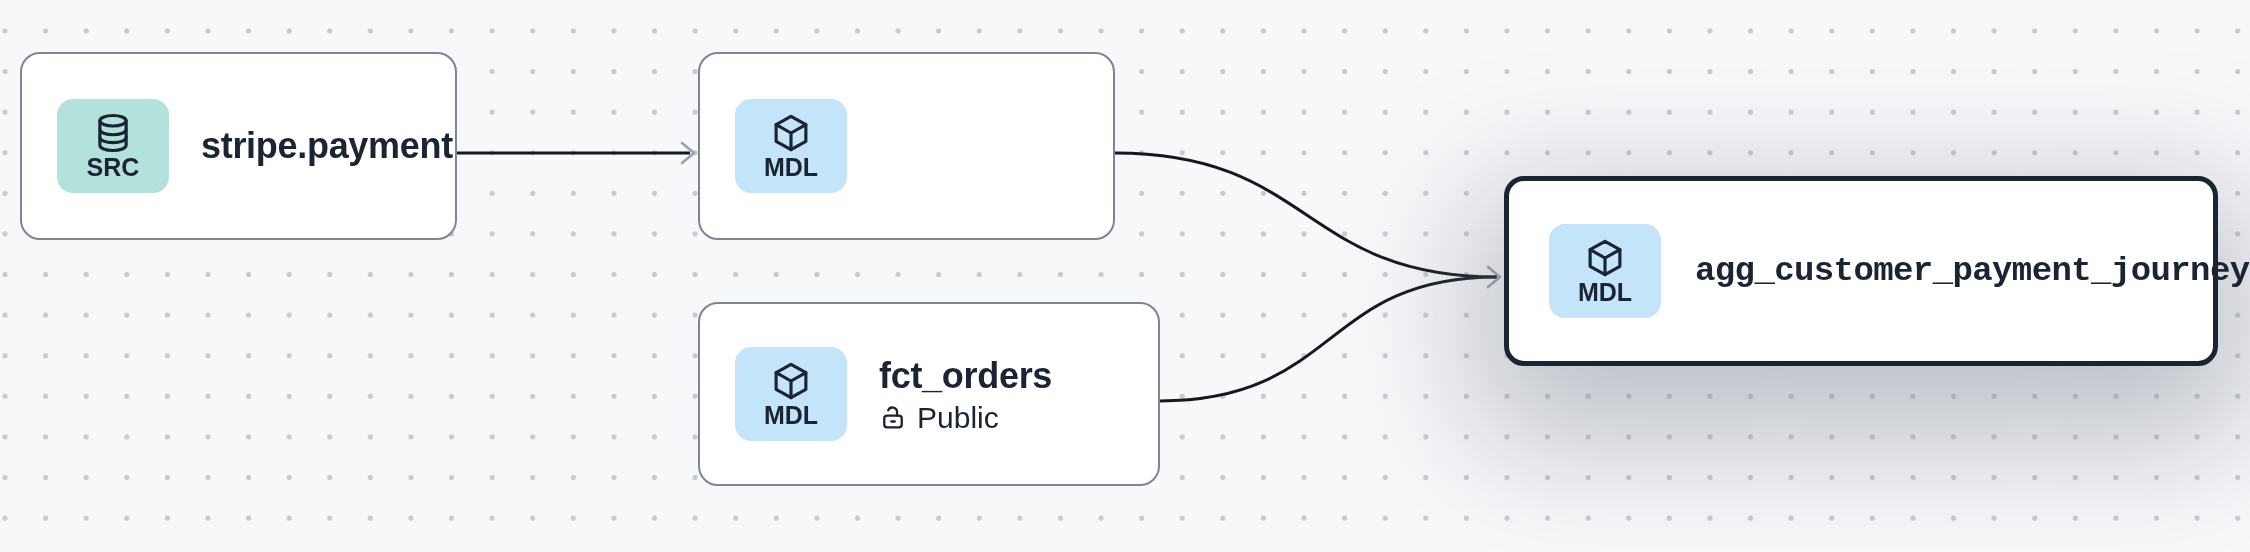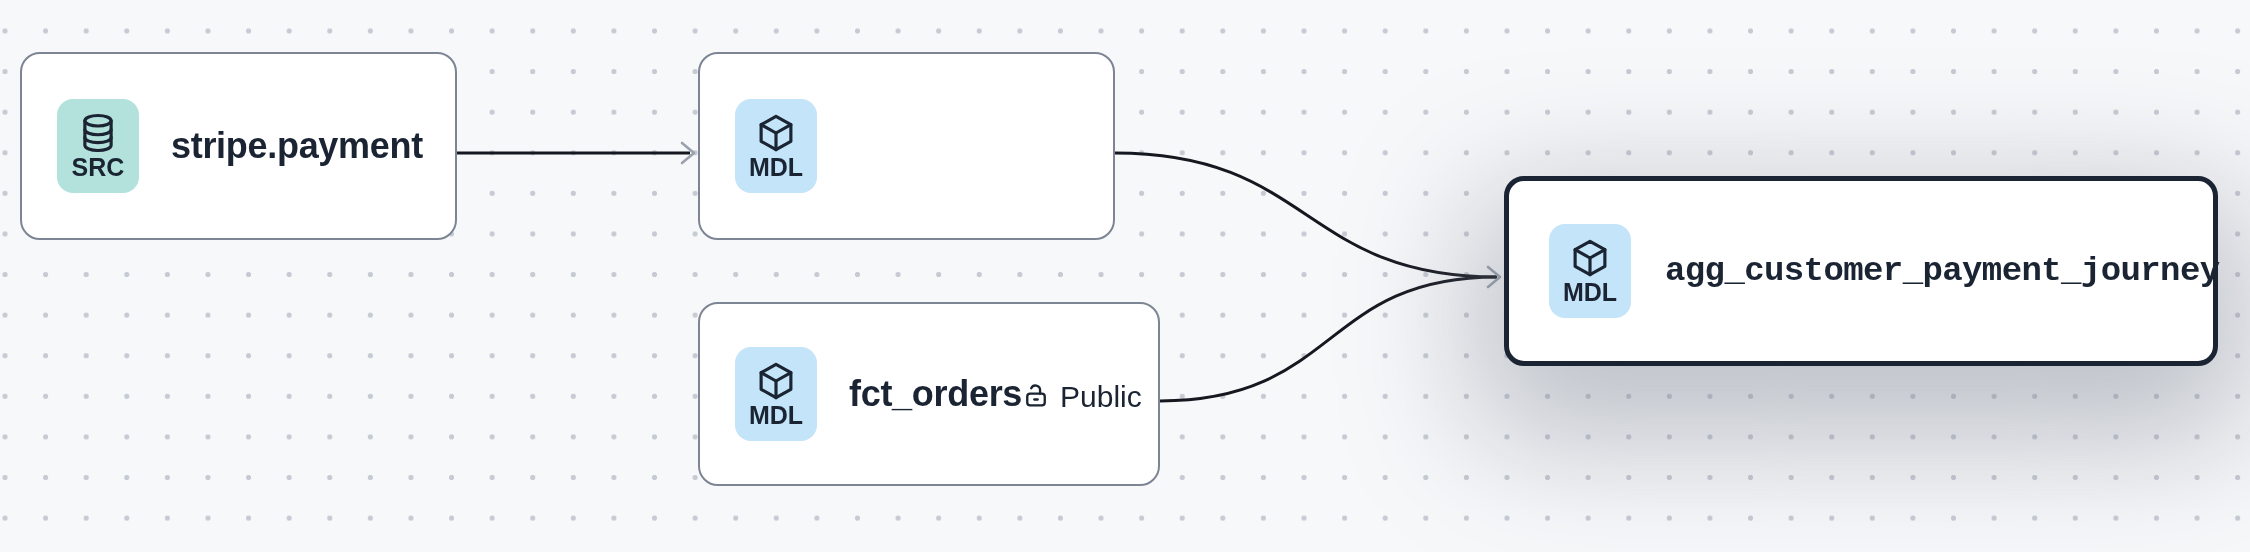--- a/index.html
+++ b/index.html
@@ -32,39 +32,39 @@
   .node.selected{
     border:5px solid #1b2433;
     box-shadow:0 45px 130px 30px rgba(120,126,140,0.45);
   }
   .n-stripe{left:20px;top:52px;width:437px;height:188px;}
   .n-stg{left:698px;top:52px;width:417px;height:188px;}
   .n-fct{left:698px;top:302px;width:462px;height:184px;}
   .n-agg{left:1504px;top:176px;width:714px;height:190px;padding-left:40px;gap:34px;}
 
   .badge{
-    width:82px;height:94px;
+    width:112px;height:94px;
     border-radius:16px;
     display:flex;flex-direction:column;
     align-items:center;justify-content:center;
     gap:1px;
     color:#1b2433;
     flex:0 0 auto;
   }
   .badge svg{width:42px;height:42px;display:block;}
   .badge-label{
     font-size:25px;font-weight:700;letter-spacing:0;
     line-height:1;color:#1b2433;
   }
   .label{
     font-size:36px;font-weight:600;color:#1b2433;
     letter-spacing:-0.3px;white-space:nowrap;line-height:1.2;
   }
   .n-agg .label{font-size:34px;letter-spacing:-0.6px;font-family:Liberation Mono, monospace;}
-  .node-text{display:flex;flex-direction:row;justify-content:center;}
+  .node-text{display:flex;flex-direction:column;justify-content:center;}
   .meta-row{
     display:flex;align-items:center;gap:10px;
     margin-top:4px;color:#1b2433;
   }
   .meta-row svg{width:28px;height:28px;display:block;}
   .meta-label{font-size:30px;font-weight:400;color:#1b2433;line-height:1.1;}
 </style>
 </head>
 <body>
 

